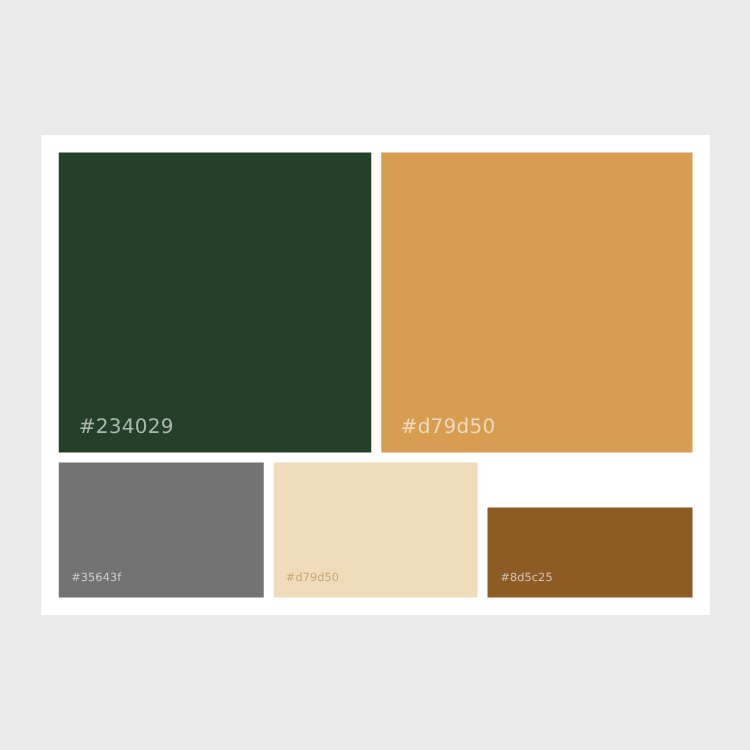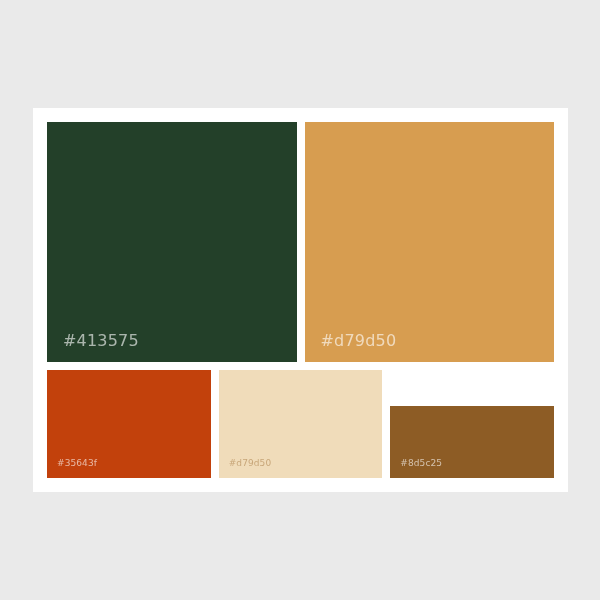--- a/index.html
+++ b/index.html
@@ -102,32 +102,32 @@
 <body style="background-color: rgb(234, 234, 234);">
 
 <div id="palette-stage" style="background-color: rgb(234, 234, 234);">
 
   <div id="palette-card" style="background-color: rgb(255, 255, 255);">
     <div id="palette-grid">
 
       <div class="swatch-row" id="row-primary">
 
         <div class="swatch swatch-large" style="background-color: rgb(35, 64, 41);">
-          <span class="swatch-label label-dark">#413575</span>
+          <span class="swatch-label label-dark">#234029</span>
         </div>
 
         <div class="swatch swatch-large" style="background-color: rgb(215, 157, 80);">
           <span class="swatch-label label-dark">#d79d50</span>
         </div>
 
       </div>
 
       <div class="swatch-row" id="row-secondary">
 
-        <div class="swatch swatch-small" style="background-color: #c2410c;">
+        <div class="swatch swatch-small" style="background-color: #737373;">
           <span class="swatch-label label-dark">#35643f</span>
         </div>
 
 
         <div class="swatch swatch-small" style="background-color: rgb(240, 220, 186);">
           <span class="swatch-label label-on-light">#d79d50</span>
         </div>
 
         <div class="swatch swatch-small" style="background-color: rgb(141, 92, 37); margin-top: 36px;">
           <span class="swatch-label label-dark">#8d5c25</span>

